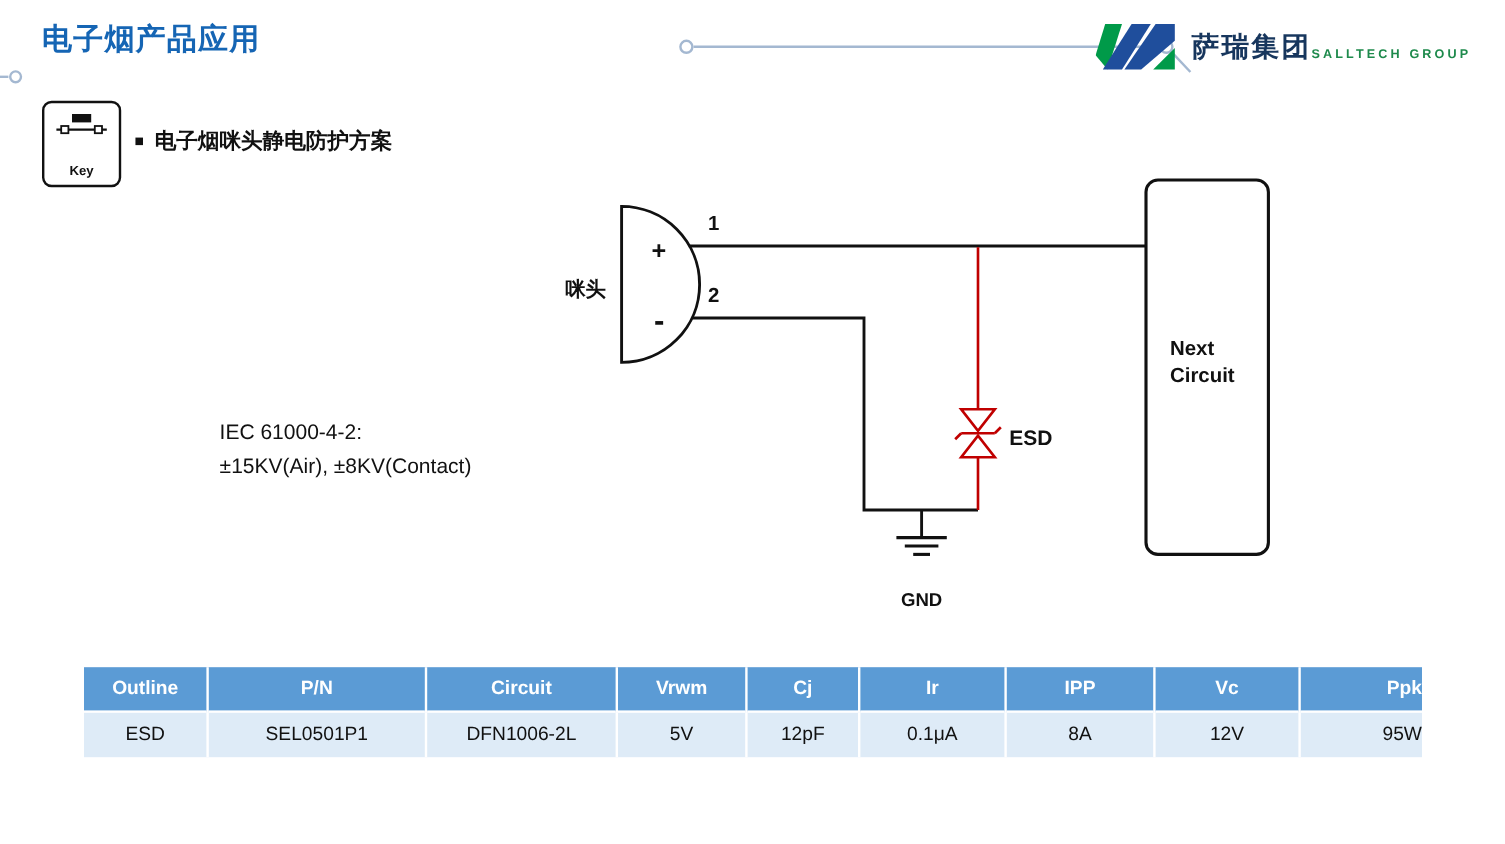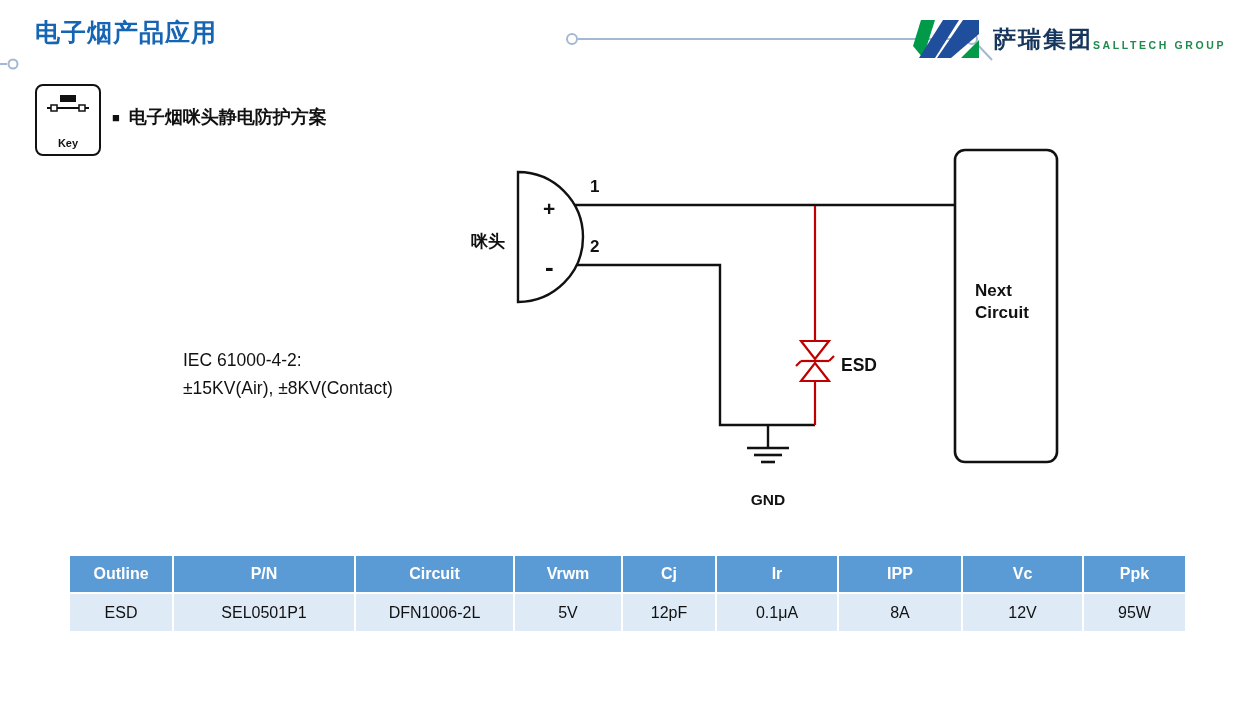--- a/index.html
+++ b/index.html
@@ -66,21 +66,21 @@
   .spec-table th {
     background: #5b9bd5; color: #ffffff; font-weight: bold;
     height: 37px; text-align: center; vertical-align: middle;
     border-right: 2px solid #ffffff;
   }
   .spec-table td {
     background: #deebf7; color: #111;
     height: 38px; text-align: center; vertical-align: middle;
     border-right: 2px solid #ffffff; border-top: 2px solid #ffffff;
   }
-  .spec-table th:last-child, .spec-table td:last-child { border-right: none; }
+  .spec-table th:last-child, .spec-table td:last-child { border-right: none; text-align: right; }
 </style>
 </head>
 <body>
 
 <div class="slide">
 
   <div class="page-title">电子烟产品应用</div>
 
   <svg class="circuit" width="1254" height="703" viewBox="0 0 1254 703" aria-hidden="true">
 

